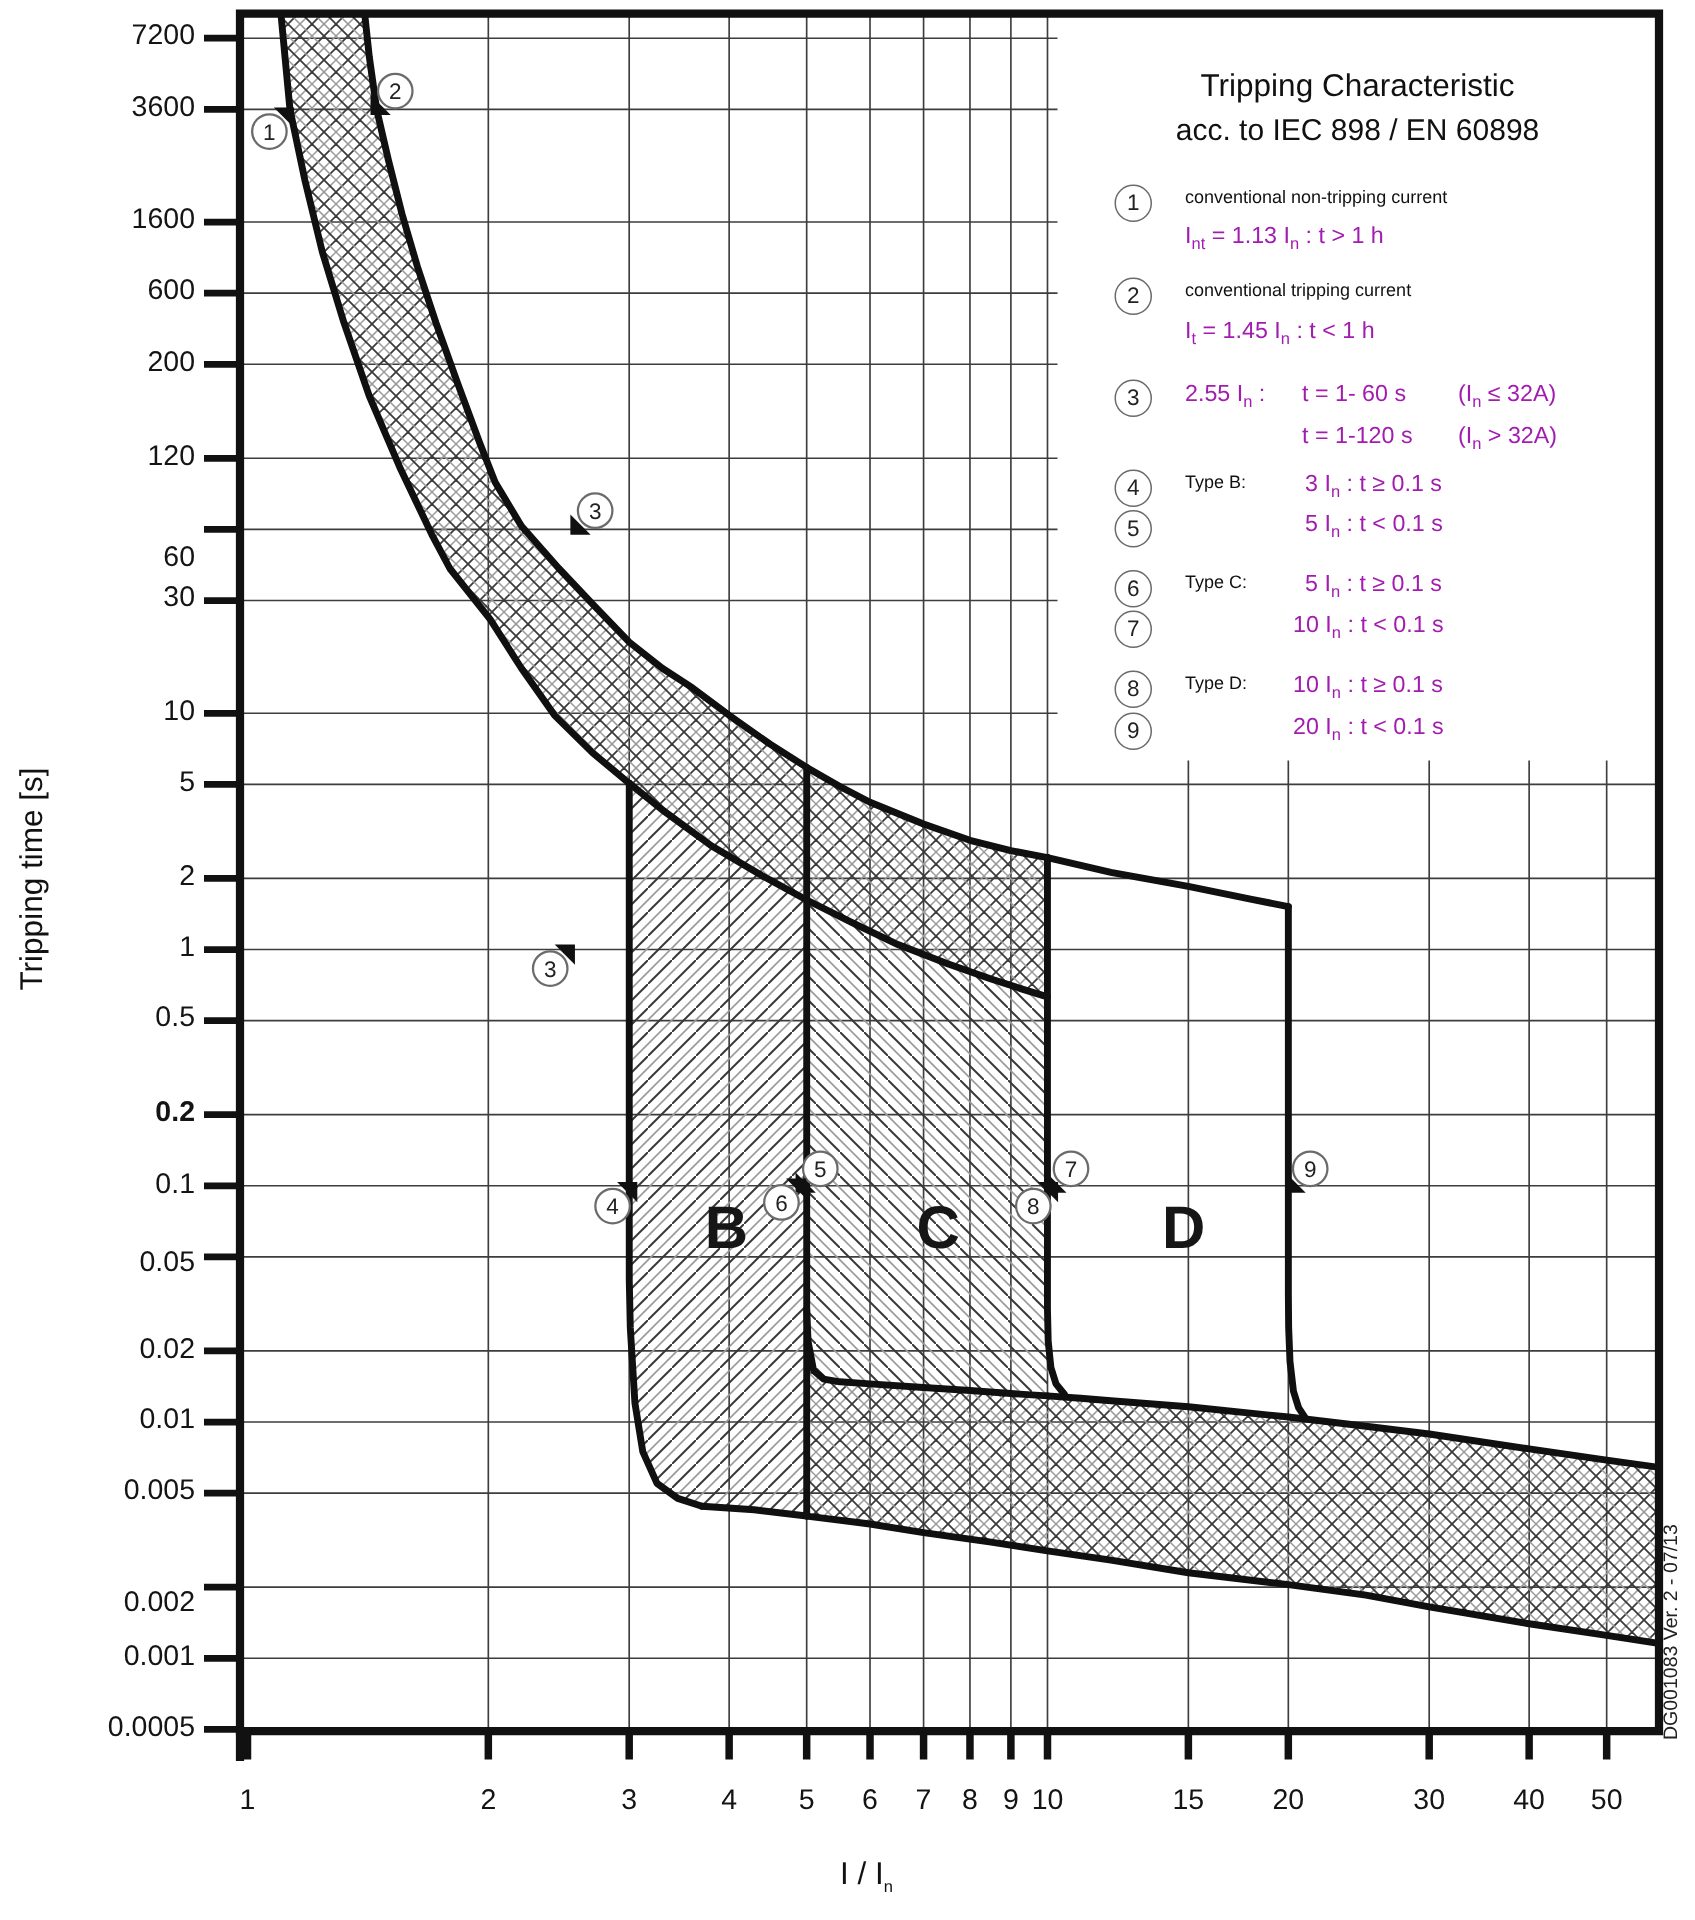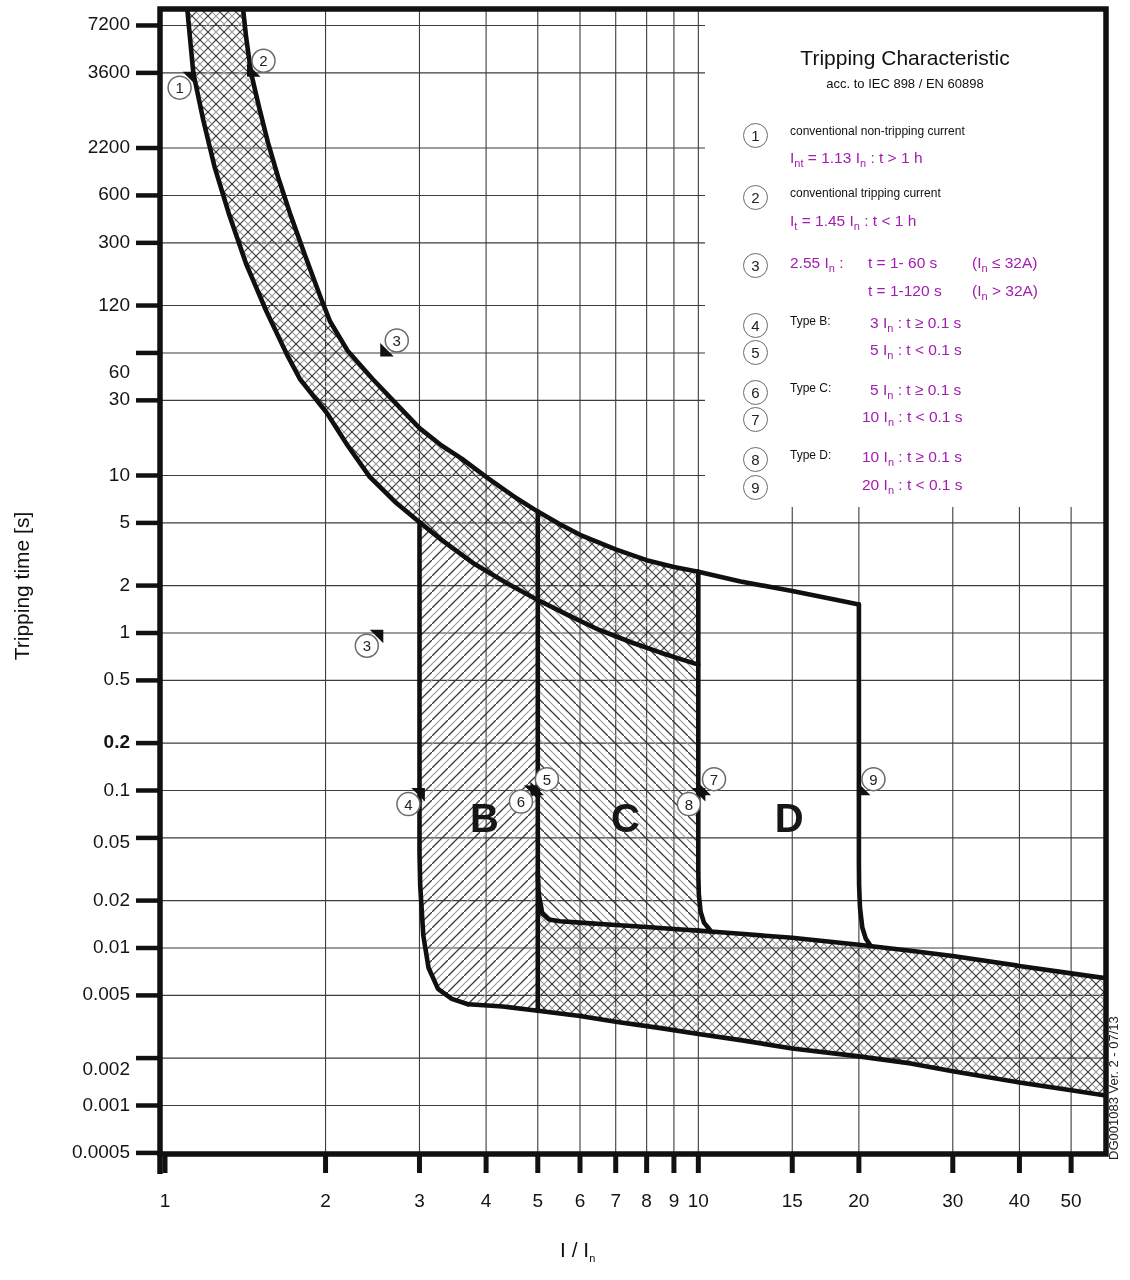--- a/index.html
+++ b/index.html
@@ -9,21 +9,21 @@
   svg text{font-family:"Liberation Sans",sans-serif;}
   .ytick{position:absolute;width:96px;text-align:right;font-size:19px;color:#141414;}
   .xtick{position:absolute;width:64px;text-align:center;font-size:19px;color:#141414;}
   .axis-title-y{position:absolute;left:-58px;top:574px;width:160px;text-align:center;
                 font-size:21px;transform:rotate(-90deg);}
   .axis-title-x{position:absolute;left:560px;top:1238px;width:140px;text-align:left;font-size:21px;}
   .axis-title-x sub,.lgf sub{font-size:11px;}
   .watermark{position:absolute;left:1106px;top:1160px;transform:rotate(-90deg);
              transform-origin:0 0;white-space:nowrap;font-size:13px;color:#222;}
   .lg-title{position:absolute;left:700px;top:46px;width:410px;text-align:center;font-size:21px;color:#111;}
-  .lg-sub{position:absolute;left:700px;top:76px;width:410px;text-align:center;font-size:13px;color:#111;}
+  .lg-sub{position:absolute;left:700px;top:76px;width:410px;text-align:center;font-size:20px;color:#111;}
   .lgc{position:absolute;width:23px;height:23px;border:1.5px solid #6b6b6b;border-radius:50%;
        text-align:center;line-height:23px;font-size:15px;color:#222;background:#fff;}
   .lgt{position:absolute;font-size:12px;color:#111;white-space:nowrap;}
   .lgf{position:absolute;font-size:15.5px;color:#a21caf;white-space:nowrap;}
 </style>
 </head>
 <body>
 
 <div id="stage">
 
@@ -211,23 +211,23 @@
         <line x1="858.8783275874712" y1="1155" x2="858.8783275874712" y2="1173" stroke="#111" stroke-width="5"></line>
         <line x1="952.7930787796377" y1="1155" x2="952.7930787796377" y2="1173" stroke="#111" stroke-width="5"></line>
         <line x1="1019.4266551749423" y1="1155" x2="1019.4266551749423" y2="1173" stroke="#111" stroke-width="5"></line>
         <line x1="1071.111672412529" y1="1155" x2="1071.111672412529" y2="1173" stroke="#111" stroke-width="5"></line>
       </g>
   </svg>
 
   <div id="ylabels">
       <div class="ytick" style="left: 34px; top: 13.4701px;">7200</div>
       <div class="ytick" style="left: 34px; top: 60.8824px;">3600</div>
-      <div class="ytick" style="left: 34px; top: 136.029px;">2200</div>
+      <div class="ytick" style="left: 34px; top: 136.029px;">1600</div>
       <div class="ytick" style="left: 34px; top: 183.441px;">600</div>
-      <div class="ytick" style="left: 34px; top: 230.853px;">300</div>
+      <div class="ytick" style="left: 34px; top: 230.853px;">200</div>
       <div class="ytick" style="left: 34px; top: 293.529px;">120</div>
       <div class="ytick" style="left: 34px; top: 361px;">60</div>
       <div class="ytick" style="left: 34px; top: 388.353px;">30</div>
       <div class="ytick" style="left: 34px; top: 463.5px;">10</div>
       <div class="ytick" style="left: 34px; top: 510.912px;">5</div>
       <div class="ytick" style="left: 34px; top: 573.588px;">2</div>
       <div class="ytick" style="left: 34px; top: 621px;">1</div>
       <div class="ytick" style="left: 34px; top: 668.412px;">0.5</div>
       <div class="ytick" style="left: 34px; top: 731.088px; font-weight: bold;">0.2</div>
       <div class="ytick" style="left: 34px; top: 778.5px;">0.1</div>

